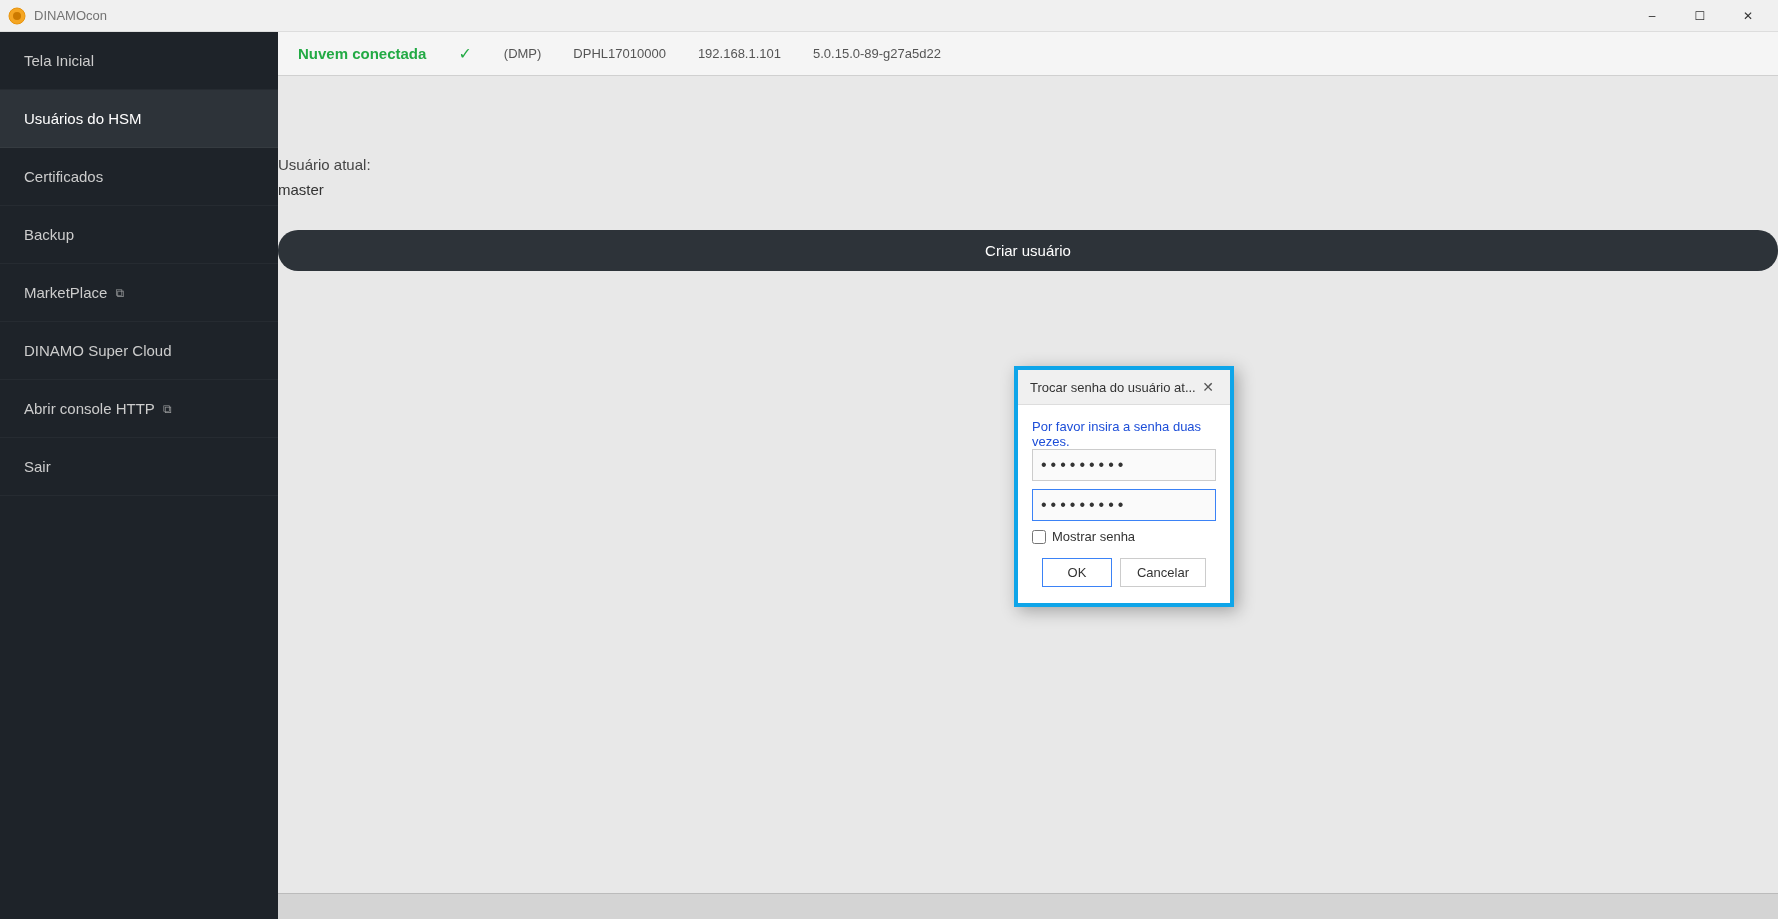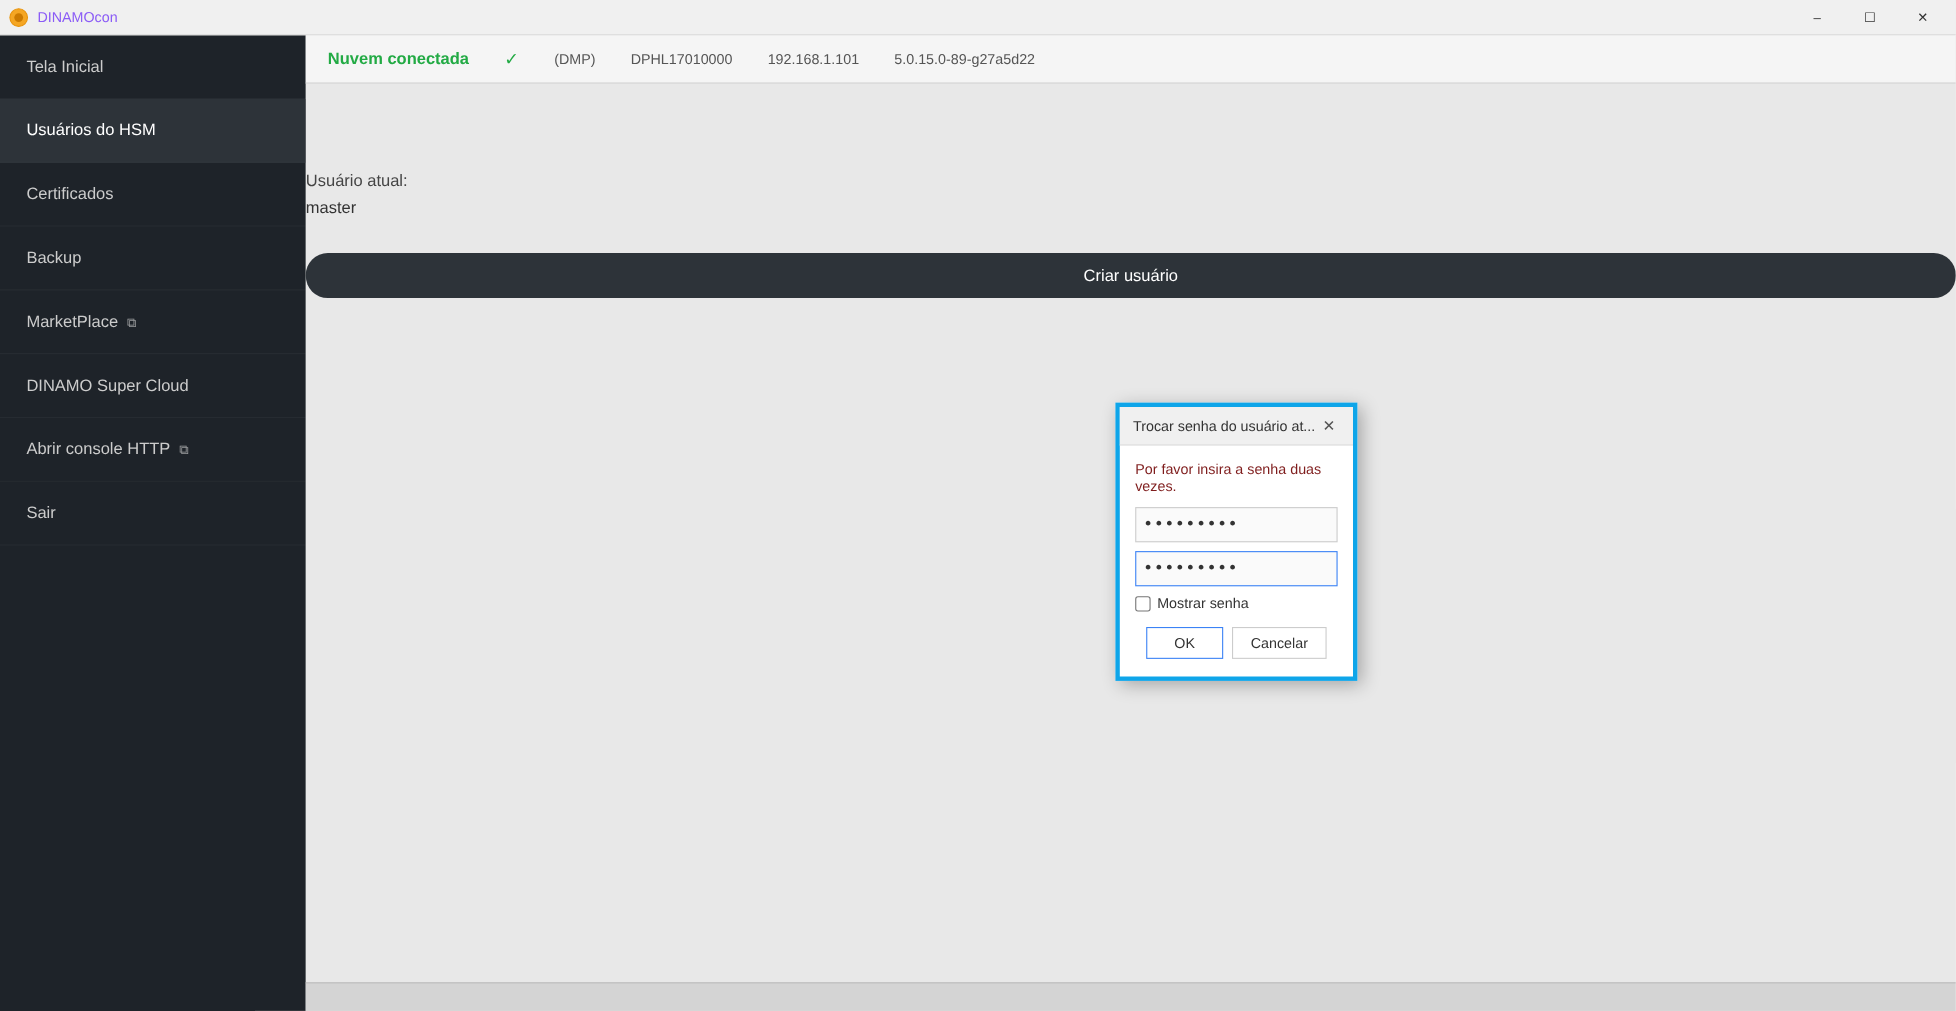--- a/index.html
+++ b/index.html
@@ -32,21 +32,21 @@
       display: flex;
       align-items: center;
       gap: 8px;
     }
     .title-bar-logo {
       width: 18px;
       height: 18px;
     }
     .title-bar-title {
       font-size: 13px;
-      color: #8b5cf6;
+      color: #737373;
     }
     .title-bar-controls {
       display: flex;
       gap: 4px;
     }
     .title-bar-btn {
       width: 44px;
       height: 32px;
       background: transparent;
       border: none;
@@ -221,22 +221,22 @@
       color: #555;
       line-height: 1;
       padding: 2px 4px;
     }
 
     .dialog-body {
       padding: 14px 14px 16px;
     }
     .dialog-subtitle {
       font-size: 13px;
-      color: #7f1d1d;
-      margin-bottom: 12px;
+      color: #1d4ed8;
+      margin-bottom: 0;
     }
     .dialog-input {
       width: 100%;
       padding: 6px 8px;
       border: 1px solid #ccc;
       margin-bottom: 8px;
       font-size: 14px;
       background: #fafafa;
       color: transparent;
       text-shadow: 0 0 0 #333;

